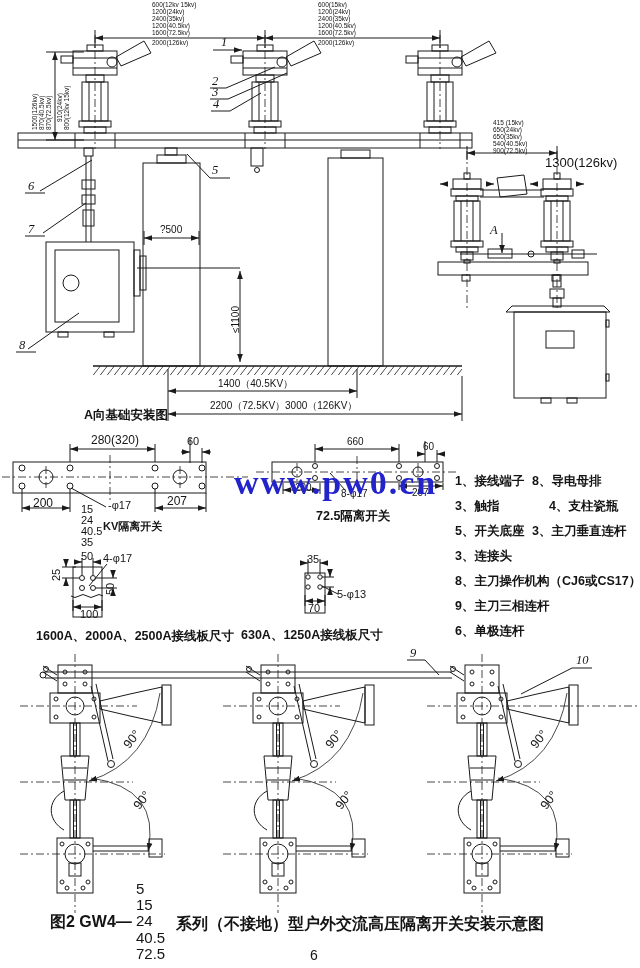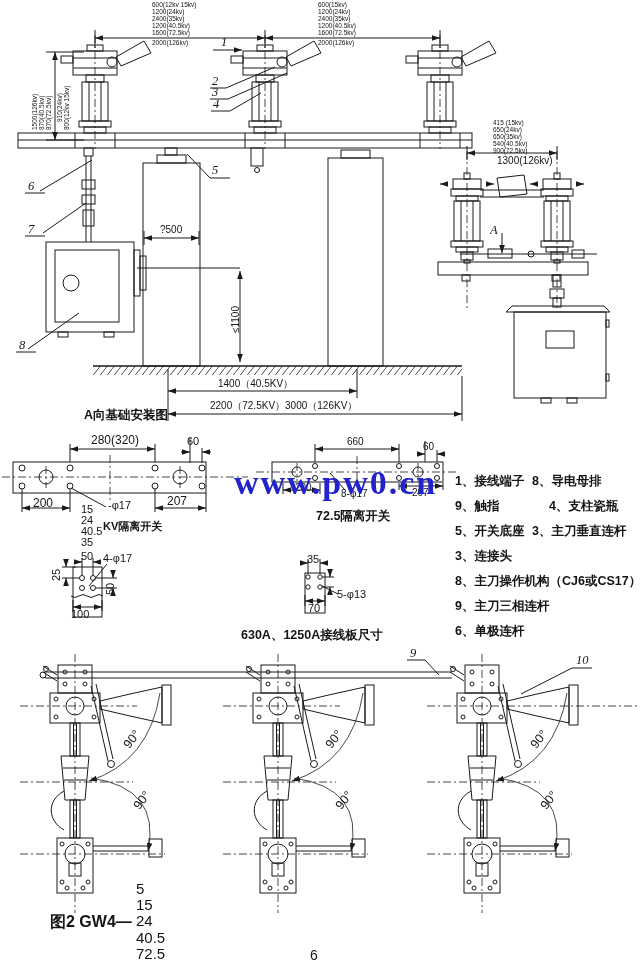--- a/index.html
+++ b/index.html
@@ -2,21 +2,21 @@
 <html><head>
 <meta charset="utf-8">
 <style>
   html,body{margin:0;padding:0;background:#fff;}
   .page{position:relative;width:640px;height:968px;background:#fff;overflow:hidden;font-family:"Liberation Sans",sans-serif;}
   #art{position:absolute;left:0;top:0;}
   #art *{stroke:#1a1a1a;fill:none;stroke-width:1;}
   #art .cl{stroke-dasharray:8 3 2 3;stroke-width:0.8;}
   #art .thn{stroke-width:0.8;}
   .lbl{position:absolute;white-space:nowrap;color:#141414;line-height:1.05;}
-  .f6{font-size:6.5px;} .f7{font-size:10px;} .f10{font-size:10px;} .f11{font-size:11px;}
+  .f6{font-size:6.5px;} .f7{font-size:13px;margin-left:48px;} .f10{font-size:10px;} .f11{font-size:11px;}
   .f12{font-size:12px;} .f13{font-size:12.5px;} .f15{font-size:15px;} .f16{font-size:16px;} .f14{font-size:14px;}
   .b{font-weight:700;}
   .i{font-family:"Liberation Serif",serif;font-style:italic;font-size:12.5px;}
   .vt{transform:rotate(-90deg);transform-origin:0 0;}
   .rot{transform:rotate(-52deg);}
   .wm{position:absolute;font-weight:700;font-size:34px;letter-spacing:2px;font-family:"Liberation Serif",serif;}
 </style>
 </head>
 <body>
 
@@ -402,29 +402,30 @@
 <div class="lbl f10" style="left:423px;top:442px">60</div>
 <div class="lbl f10" style="left:295px;top:483px">200</div>
 <div class="lbl f10" style="left:412px;top:488px">207</div>
 <div class="lbl f10" style="left:341px;top:489px">8-φ17</div>
 <div class="lbl f13 b" style="left:316px;top:510px">72.5隔离开关</div>
 
 <div class="lbl f11" style="left:81px;top:551px">50</div>
 <div class="lbl f11" style="left:103px;top:553px">4-φ17</div>
 <div class="lbl f11 vt" style="left:51px;top:581px">25</div>
 <div class="lbl f11 vt" style="left:105px;top:595px">50</div>
-<div class="lbl f11" style="left:71px;top:609px">100</div>
+<div class="lbl f11" style="left:80px;top:609px">100</div>
+<div class="lbl f13 b" style="left:36px;top:630px">1600A、2000A、2500A接线板尺寸</div>
 <div class="lbl f11" style="left:307px;top:554px">35</div>
 <div class="lbl f11" style="left:337px;top:589px">5-φ13</div>
 <div class="lbl f11" style="left:308px;top:603px">70</div>
 <div class="lbl f13 b" style="left:241px;top:629px">630A、1250A接线板尺寸</div>
 
 <div class="lbl f13 b" style="left:455px;top:475px">1、接线端子</div>
 <div class="lbl f13 b" style="left:532px;top:475px">8、导电母排</div>
-<div class="lbl f13 b" style="left:455px;top:500px">9、触指</div>
+<div class="lbl f13 b" style="left:455px;top:500px">3、触指</div>
 <div class="lbl f13 b" style="left:549px;top:500px">4、支柱瓷瓶</div>
 <div class="lbl f13 b" style="left:455px;top:525px">5、开关底座</div>
 <div class="lbl f13 b" style="left:532px;top:525px">3、主刀垂直连杆</div>
 <div class="lbl f13 b" style="left:455px;top:550px">3、连接头</div>
 <div class="lbl f13 b" style="left:455px;top:575px">8、主刀操作机构（CJ6或CS17）</div>
 <div class="lbl f13 b" style="left:455px;top:600px">9、主刀三相连杆</div>
 <div class="lbl f13 b" style="left:455px;top:625px">6、单极连杆</div>
 
 <div class="lbl i" style="left:410px;top:647px">9</div>
 <div class="lbl i" style="left:576px;top:654px">10</div>
@@ -434,17 +435,18 @@
 <div class="lbl f13 rot" style="left:335px;top:794px">90°</div>
 <div class="lbl f13 rot" style="left:530px;top:733px">90°</div>
 <div class="lbl f13 rot" style="left:540px;top:794px">90°</div>
 
 <div class="lbl f16 b" style="left:50px;top:914px">图2 GW4—</div>
 <div class="lbl f15" style="left:136px;top:881px">5</div>
 <div class="lbl f15" style="left:136px;top:897px">15</div>
 <div class="lbl f15" style="left:136px;top:913px">24</div>
 <div class="lbl f15" style="left:136px;top:930px">40.5</div>
 <div class="lbl f15" style="left:136px;top:946px">72.5</div>
+<div class="lbl f16 b" style="left:176px;top:916px">系列（不接地）型户外交流高压隔离开关安装示意图</div>
 <div class="lbl f14" style="left:310px;top:948px">6</div>
 
 <div class="wm" style="left: 234px; top: 464px; color: rgb(35, 35, 204);">www.pw0.cn</div>
 
 </div>
 
 </body></html>

